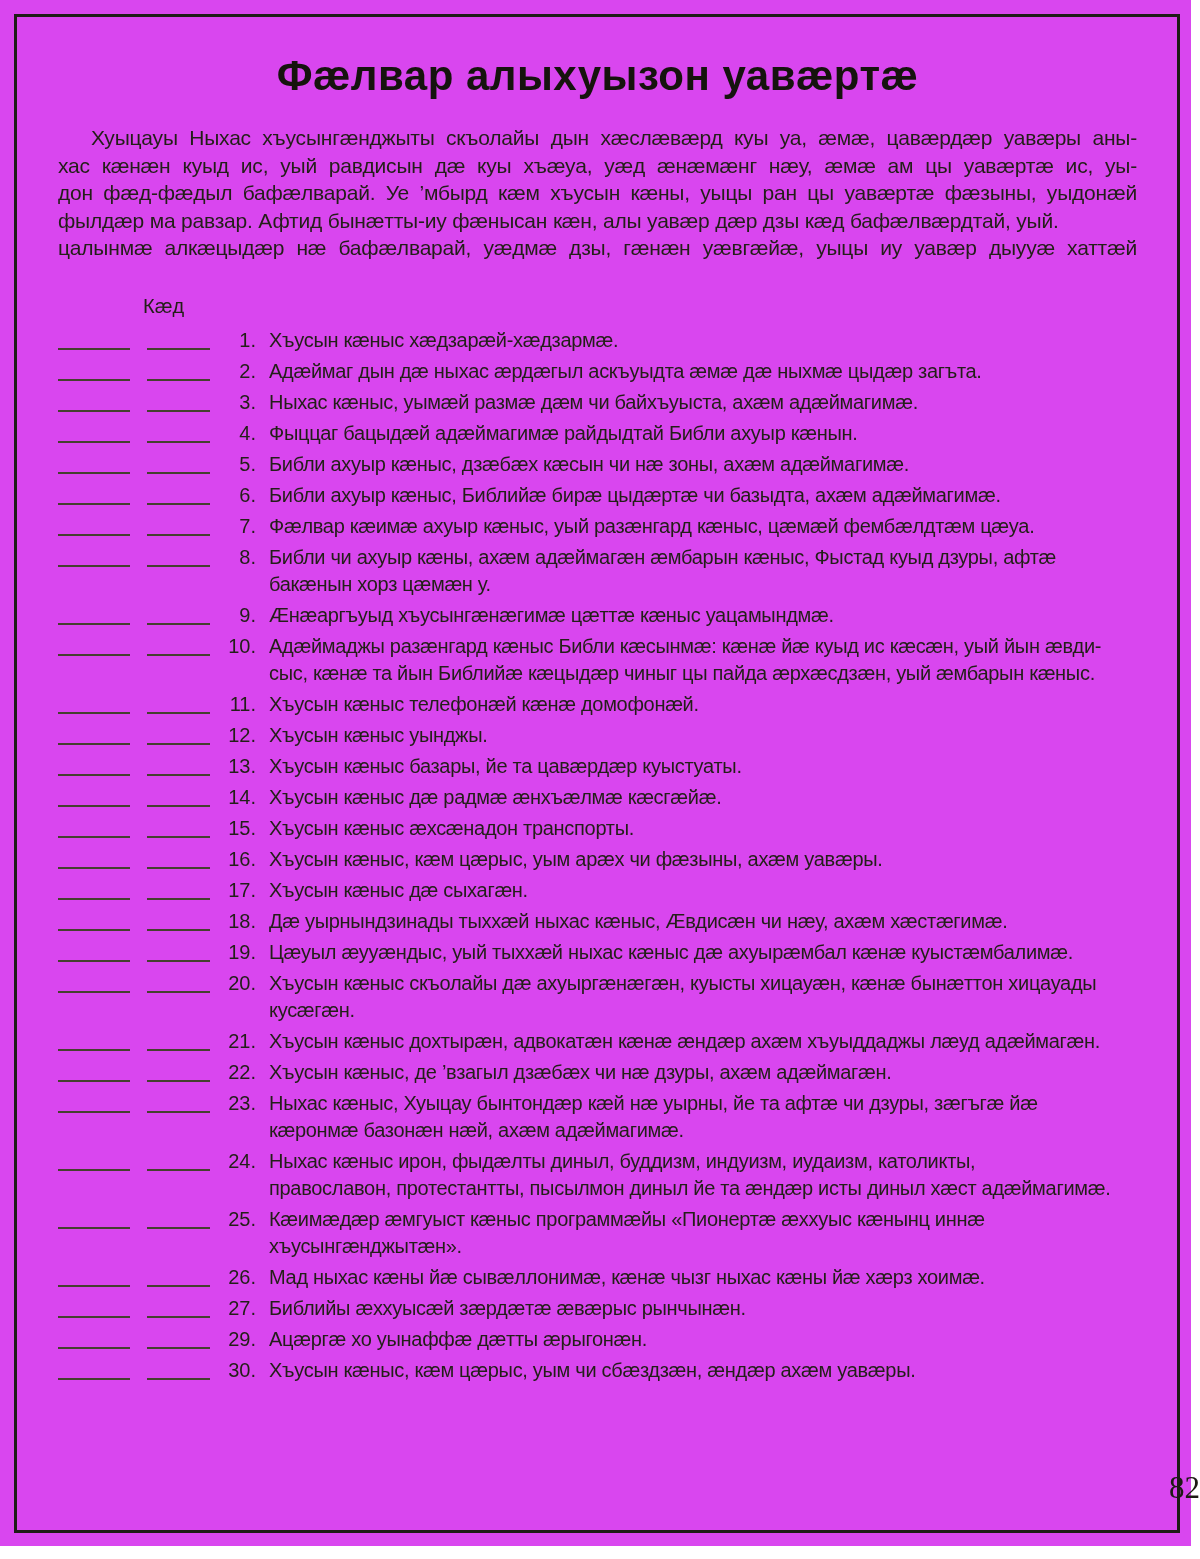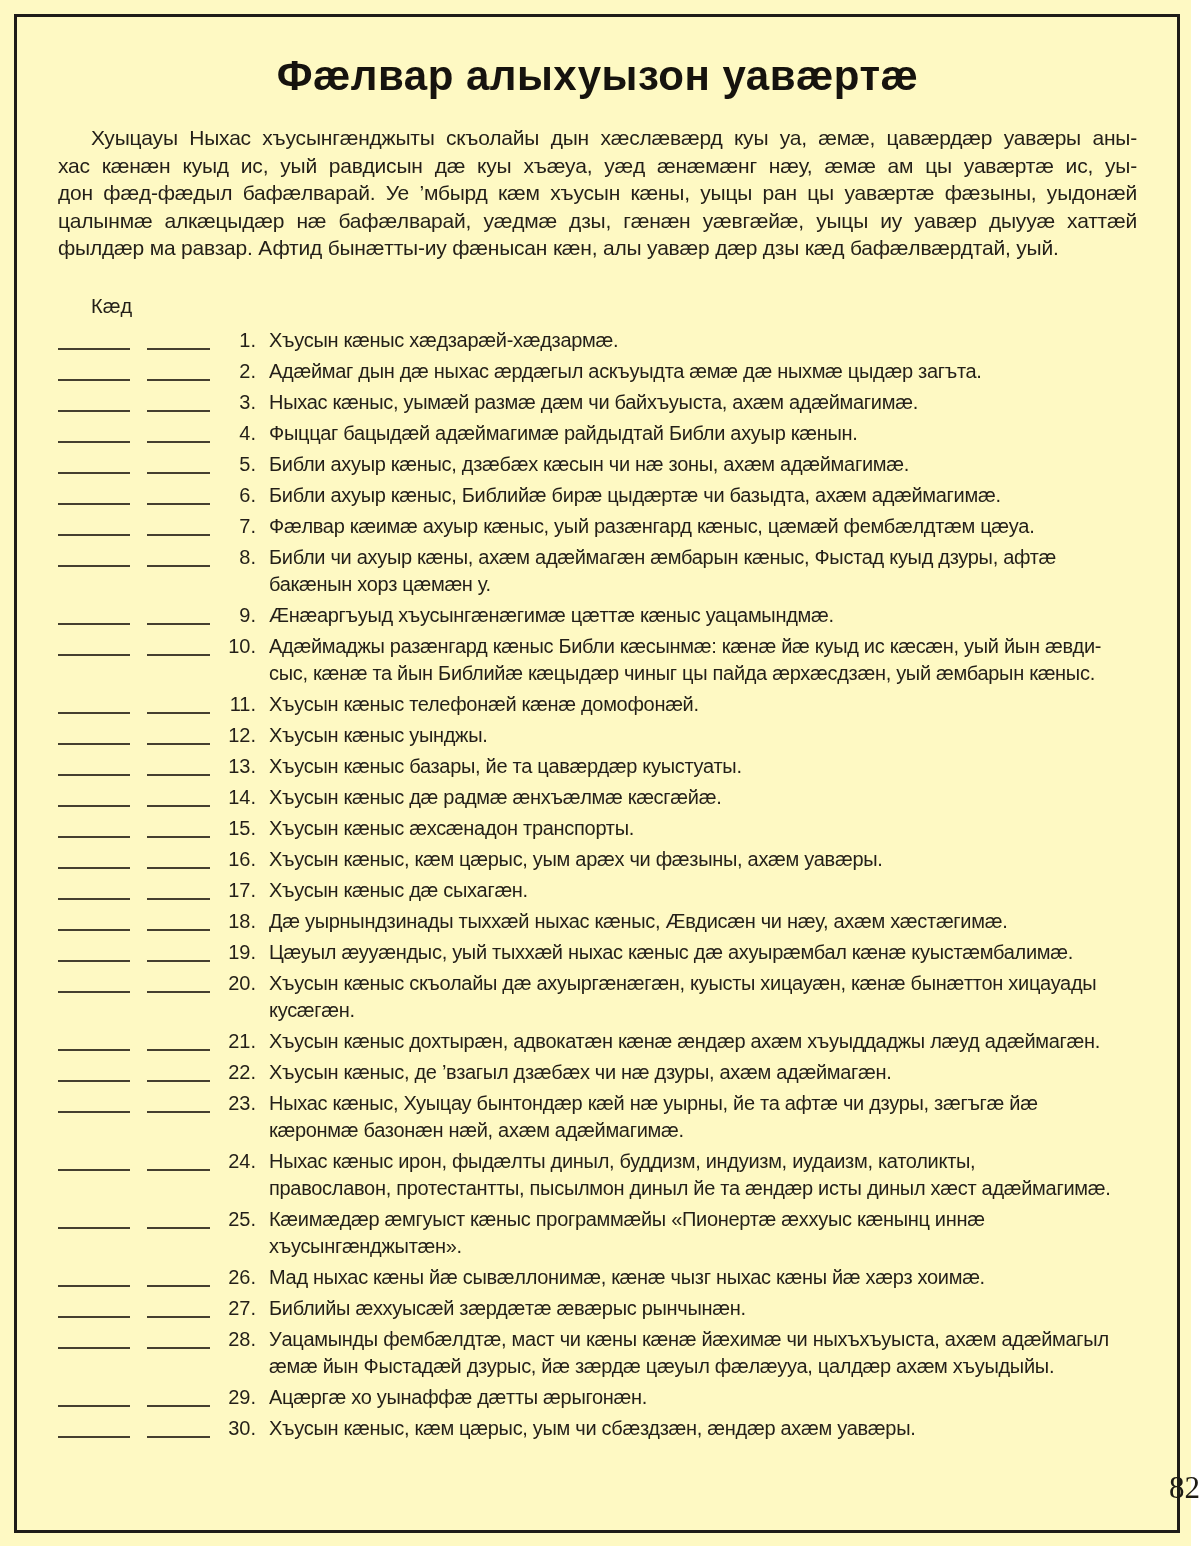--- a/index.html
+++ b/index.html
@@ -10,21 +10,21 @@
     height: 1559px;
     overflow: hidden;
     font-family: "Liberation Sans", sans-serif;
     color: #1d1a14;
   }
   .paper {
     position: absolute;
     left: 0; top: 0;
     width: 1191px;
     height: 1546px;
-    background: #fef9c3;
+    background: #d946ef;
   }
   .frame {
     position: absolute;
     left: 14px; top: 14px;
     width: 1166px;
     height: 1519px;
     border: 3px solid #1e1c18;
     box-sizing: border-box;
   }
   .content {
@@ -48,21 +48,21 @@
   }
   .intro-line {
     text-align: justify;
     text-align-last: justify;
     white-space: normal;
   }
   .intro-line.first { text-indent: 33px; }
   .intro-line.last  { text-align-last: left; }
   .col-header {
     margin-top: 33px;
-    margin-left: 33px;
+    margin-left: 85px;
     font-size: 20px;
     color: #231f18;
   }
   .checklist {
     margin-top: 9px;
   }
   .row {
     display: flex;
     align-items: flex-start;
     margin-bottom: 4px;
@@ -111,22 +111,22 @@
 <div class="paper">
   <div class="frame">
     <div class="content">
 
       <div class="doc-title">Фæлвар алыхуызон уавæртæ</div>
 
       <div class="intro">
         <div class="intro-line first">Хуыцауы Ныхас хъусынгæнджыты скъолайы дын хæслæвæрд куы уа, æмæ, цавæрдæр уавæры аны-</div>
         <div class="intro-line">хас кæнæн куыд ис, уый равдисын дæ куы хъæуа, уæд æнæмæнг нæу, æмæ ам цы уавæртæ ис, уы-</div>
         <div class="intro-line">дон фæд-фæдыл бафæлварай. Уе ’мбырд кæм хъусын кæны, уыцы ран цы уавæртæ фæзыны, уыдонæй</div>
+        <div class="intro-line last">фылдæр ма равзар. Афтид бынæтты-иу фæнысан кæн, алы уавæр дæр дзы кæд бафæлвæрдтай, уый.</div>
         <div class="intro-line">цалынмæ алкæцыдæр нæ бафæлварай, уæдмæ дзы, гæнæн уæвгæйæ, уыцы иу уавæр дыууæ хаттæй</div>
-        <div class="intro-line last">фылдæр ма равзар. Афтид бынæтты-иу фæнысан кæн, алы уавæр дæр дзы кæд бафæлвæрдтай, уый.</div>
       </div>
 
       <div class="col-header">Кæд</div>
 
       <div class="checklist" id="checklist">
   <div class="row">
     <span class="blank blank1"></span>
     <span class="blank blank2"></span>
     <span class="num">1.</span>
     <span class="txt">
@@ -367,29 +367,20 @@
 
   <div class="row">
     <span class="blank blank1"></span>
     <span class="blank blank2"></span>
     <span class="num">27.</span>
     <span class="txt">
               <div class="txt-line">Библийы æххуысæй зæрдæтæ æвæрыс рынчынæн.</div>
             </span>
   </div>
 
-  <div class="row">
-    <span class="blank blank1"></span>
-    <span class="blank blank2"></span>
-    <span class="num">28.</span>
-    <span class="txt">
-              <div class="txt-line">Уацамынды фембæлдтæ, маст чи кæны кæнæ йæхимæ чи ныхъхъуыста, ахæм адæймагыл</div>
-              <div class="txt-line">æмæ йын Фыстадæй дзурыс, йæ зæрдæ цæуыл фæлæууа, цалдæр ахæм хъуыдыйы.</div>
-            </span>
-  </div>
 
   <div class="row">
     <span class="blank blank1"></span>
     <span class="blank blank2"></span>
     <span class="num">29.</span>
     <span class="txt">
               <div class="txt-line">Ацæргæ хо уынаффæ дæтты æрыгонæн.</div>
             </span>
   </div>
 

